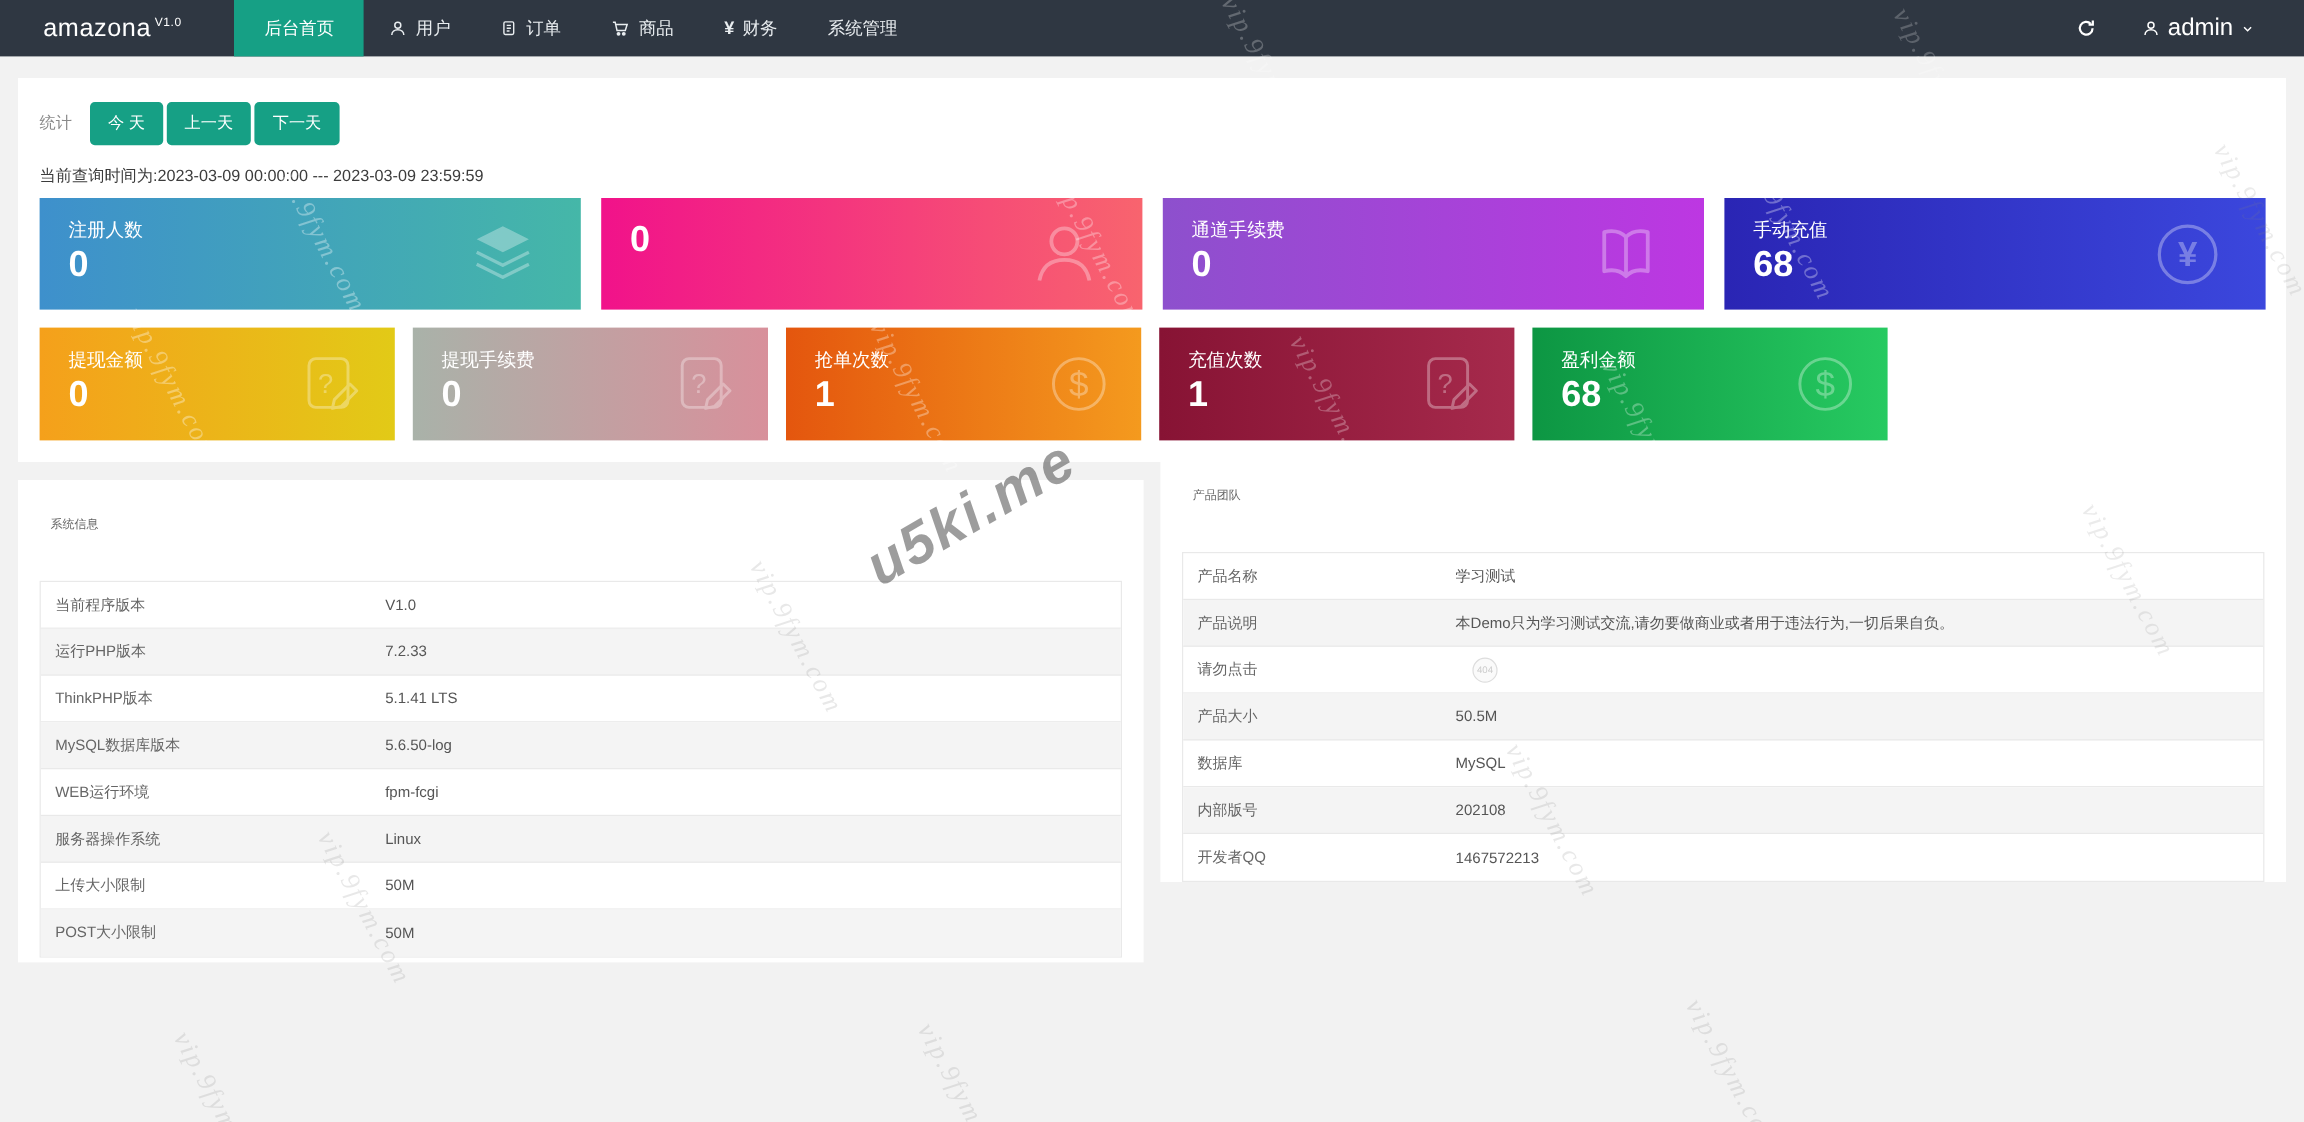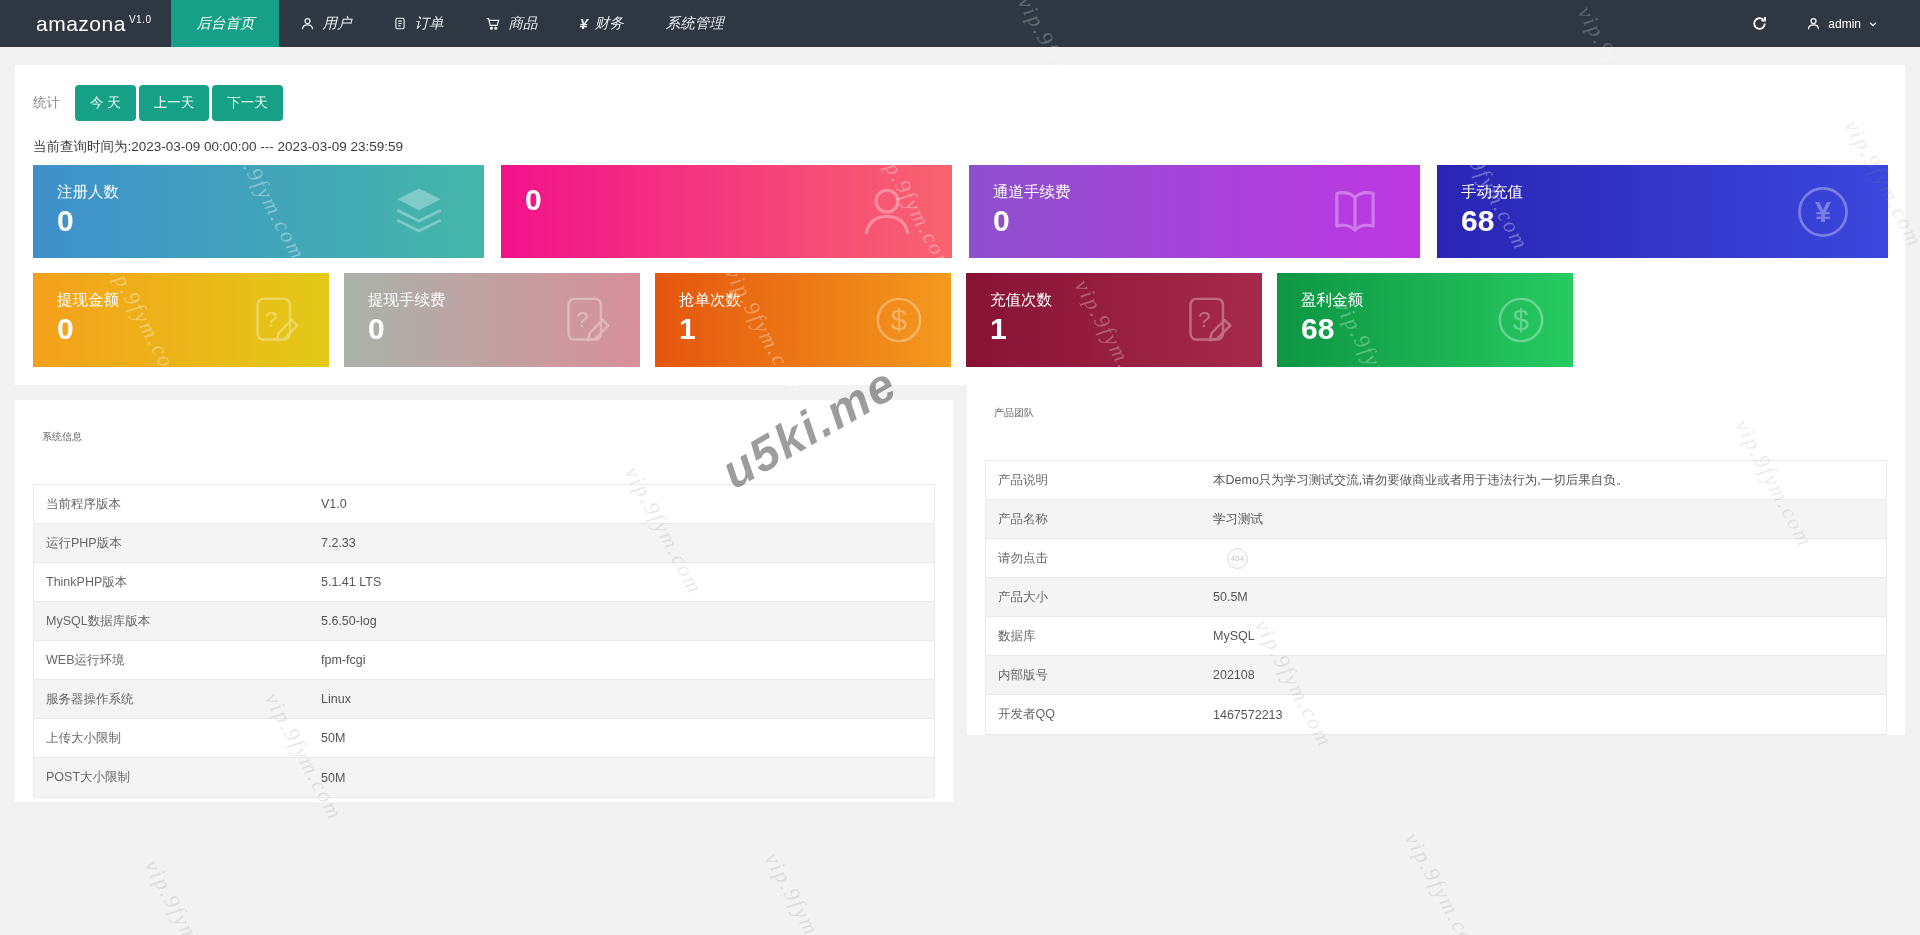--- a/index.html
+++ b/index.html
@@ -9,31 +9,31 @@
     font-family:"Liberation Sans","DejaVu Sans",sans-serif;
     overflow:hidden; position:relative;
   }
   
   .navbar {
     height:47px; background:#2f3742; display:flex; align-items:center;
     color:#e9edf0; position:relative; z-index:2;
   }
   .brand { margin-left:36px; font-size:21px; color:#fff; letter-spacing:.5px; white-space:nowrap; }
   .brand sup { font-size:10px; margin-left:3px; color:#fff; }
-  .nav-items { display:flex; align-items:stretch; height:100%; margin-left:20px;font-style:italic; }
+  .nav-items { display:flex; align-items:stretch; height:100%; margin-left:44px; }
   .nav-item {
     display:flex; align-items:center; gap:7px; padding:0 21px;
     font-size:14.5px; color:#e9edf0; cursor:pointer; white-space:nowrap;
   }
   .nav-item.active { background:#16a085; color:#fff; padding:0 25px; }
   .nav-item .nav-icon { display:flex; align-items:center; color:#e9edf0; }
   .yen-glyph { font-size:15px; font-weight:bold; }
   .nav-right { margin-left:auto; display:flex; align-items:center; gap:38px; margin-right:42px; }
   .refresh-btn { display:flex; align-items:center; color:#fff; cursor:pointer; }
-  .admin-box { display:flex; align-items:center; gap:7px; cursor:pointer; font-size:12px; color:#fff; }
+  .admin-box { display:flex; align-items:center; gap:7px; cursor:pointer; font-size:20px; color:#fff; }
   .admin-box .nav-icon { display:flex; align-items:center; }
   
   .stats-panel {
     position:absolute; left:15px; top:65px; width:1890px; height:320px;
     background:#fff; padding:20px 0 0 18px; z-index:1;
   }
   .stats-header { display:flex; align-items:center; gap:15px; }
   .stats-label { font-size:13.5px; color:#8a8a8a; }
   .range-btn {
     background:#16a085; color:#fff; border:none; border-radius:4px;
@@ -295,27 +295,27 @@
         <span class="info-value">50M</span>
       </div>
     </div>
 </section>
 
 <section class="info-panel prod-panel">
   <div class="panel-title">产品团队</div>
   <div class="info-table">
 
   <div class="info-row">
+        <span class="info-label">产品名称</span>
+        <span class="info-value">学习测试</span>
+
+      </div>
+      <div class="info-row">
         <span class="info-label">产品说明</span>
         <span class="info-value">本Demo只为学习测试交流,请勿要做商业或者用于违法行为,一切后果自负。</span>
-
-      </div>
-      <div class="info-row">
-        <span class="info-label">产品名称</span>
-        <span class="info-value">学习测试</span>
 
       </div>
       <div class="info-row">
         <span class="info-label">请勿点击</span>
         <span class="info-value"></span>
         <span class="badge-404">404</span>
       </div>
       <div class="info-row">
         <span class="info-label">产品大小</span>
         <span class="info-value">50.5M</span>

